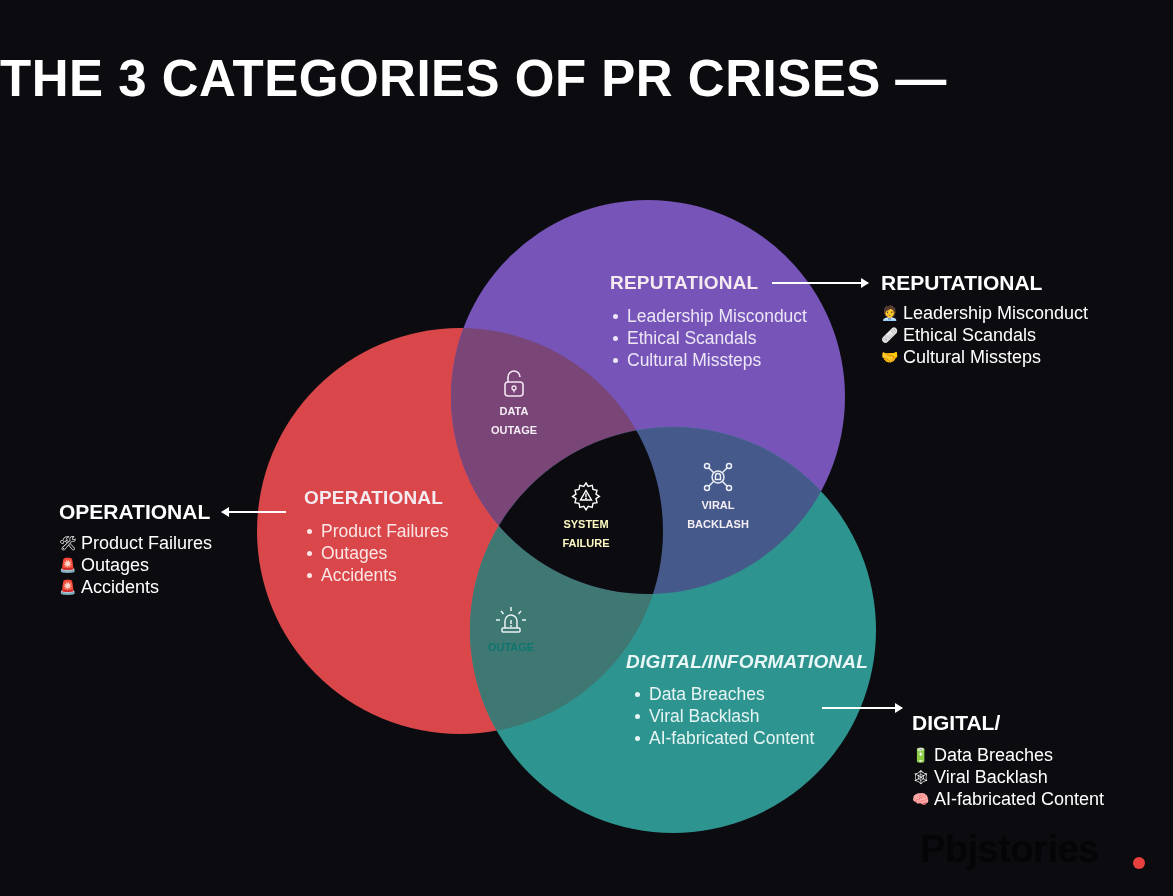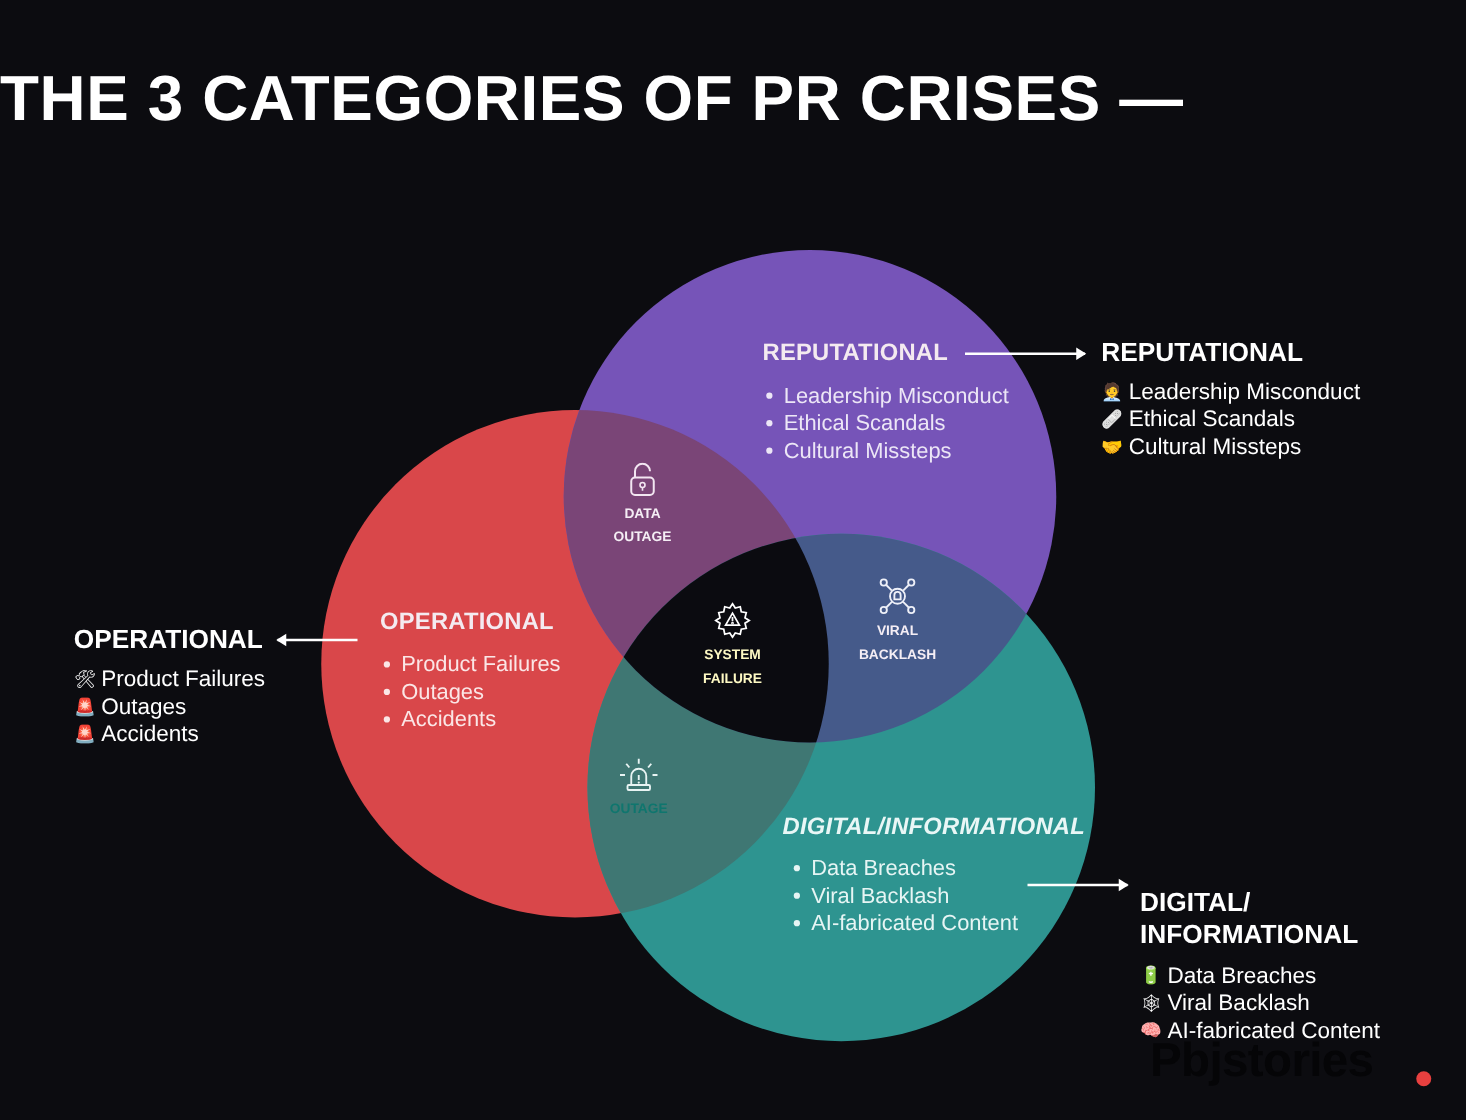--- a/index.html
+++ b/index.html
@@ -194,21 +194,20 @@
     <div class="row">
         <span class="emo">🚨</span>
         <span>Accidents</span>
       </div>
   </div>
 </div>
 
 <div class="abs" style="left:912px; top:670px;margin-top:40px;">
   <div class="ext-head">
     <div>DIGITAL/</div>
-    <div>INFORMATIONAL</div>
   </div>
   <div class="ext-list" style="margin-top:9px;">
     <div class="row">
         <span class="emo">🔋</span>
         <span>Data Breaches</span>
       </div>
     <div class="row">
         <span class="emo">🕸</span>
         <span>Viral Backlash</span>
       </div>

